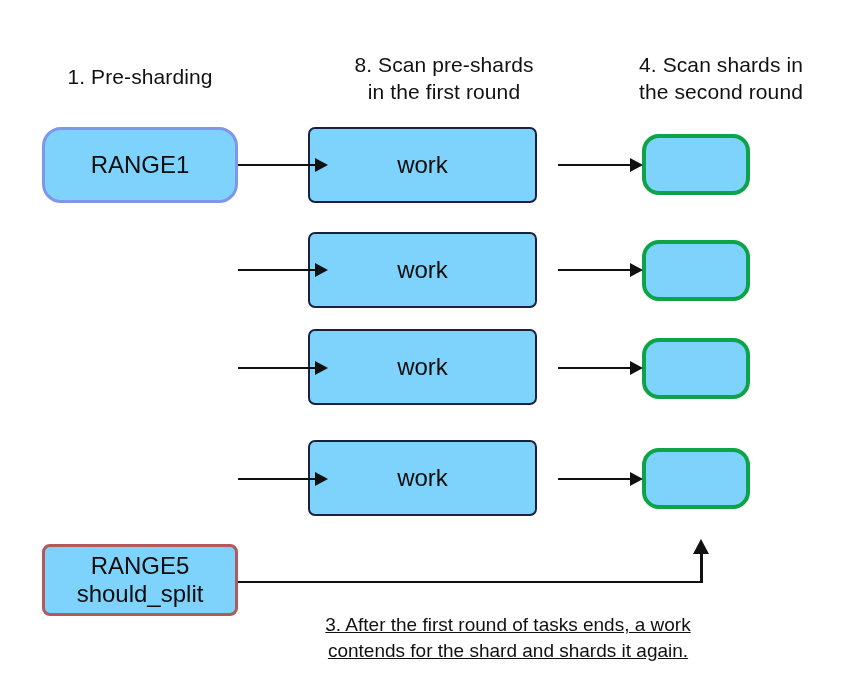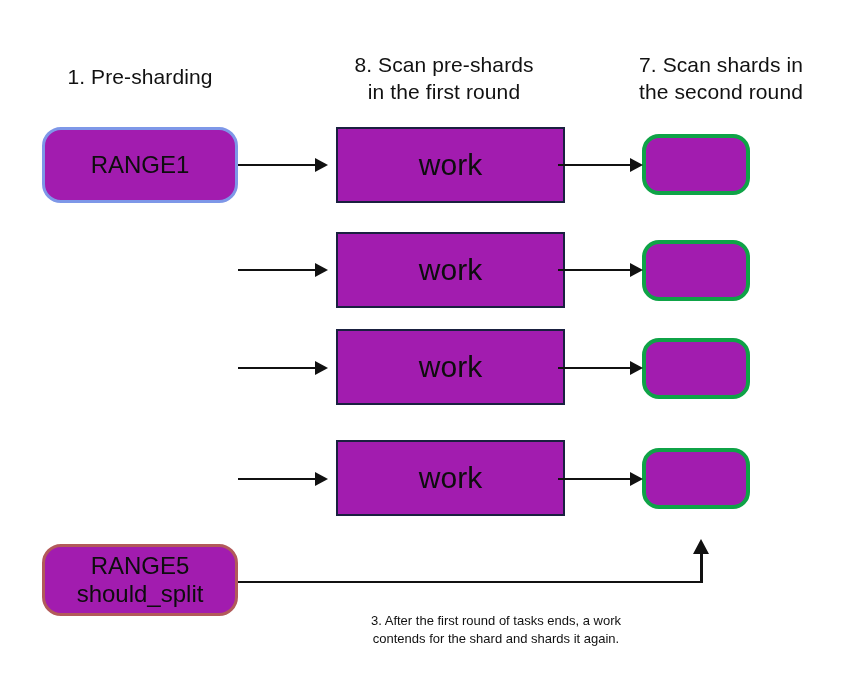--- a/index.html
+++ b/index.html
@@ -31,53 +31,53 @@
     letter-spacing: 0.1px;
   }
   #header-1 { left: 20px;  top: 32px;  width: 240px; }
   #header-2 { left: 310px; top: 20px;  width: 268px; }
   #header-3 { left: 604px; top: 20px;  width: 234px; }
 
   
   .node {
     position: absolute;
     box-sizing: border-box;
-    background: #a21caf;
+    background: #7dd3fc;
     display: flex;
     align-items: center;
     justify-content: center;
     text-align: center;
   }
   .node-range {
     width: 196px;
     height: 76px;
     left: 42px;
     border: 3px solid #7e97e8;
     border-radius: 19px;
     font-size: 24px;
     color: #0d0d0d;
   }
   .node-split {
     width: 196px;
     height: 72px;
     left: 42px;
     border: 3px solid #b25a5a;
-    border-radius: 19px;
+    border-radius: 8px;
     font-size: 24px;
     line-height: 1.16;
     color: #0d0d0d;
     flex-direction: column;
   }
   .node-work {
     width: 229px;
     height: 76px;
-    left: 336px;
+    left: 308px;
     border: 2px solid #1a2040;
-    border-radius: 0;
-    font-size: 30px;
+    border-radius: 7px;
+    font-size: 24px;
     color: #0d0d0d;
   }
   .node-shard {
     width: 108px;
     height: 61px;
     left: 642px;
     border: 4px solid #0fa347;
     border-radius: 17px;
   }
 
@@ -114,41 +114,42 @@
   }
   .arrow-up {
     border-left: 8px solid transparent;
     border-right: 8px solid transparent;
     border-bottom: 15px solid #111111;
   }
 
   
   #caption-3 {
     position: absolute;
-    left: 246px;
+    left: 258px;
     top: 580px;
     width: 500px;
-    font-size: 13px;
+    font-size: 19px;
     line-height: 1.35;
     text-align: center;
     white-space: pre-line;
     color: #111111;
+    text-decoration: underline;
   }
 </style>
 </head>
 <body>
 
 <div id="canvas">
 
   <div id="header-1" class="col-header">1. Pre-sharding</div>
 
   <div id="header-2" class="col-header">8. Scan pre-shards
 in the first round</div>
 
-  <div id="header-3" class="col-header">7. Scan shards in
+  <div id="header-3" class="col-header">4. Scan shards in
 the second round</div>
 
   <div class="node node-range row-1">RANGE1</div>
 
 
 
 
   <div id="node-split" class="node node-split">
     <span>RANGE5</span>
     <span>should_split</span>

